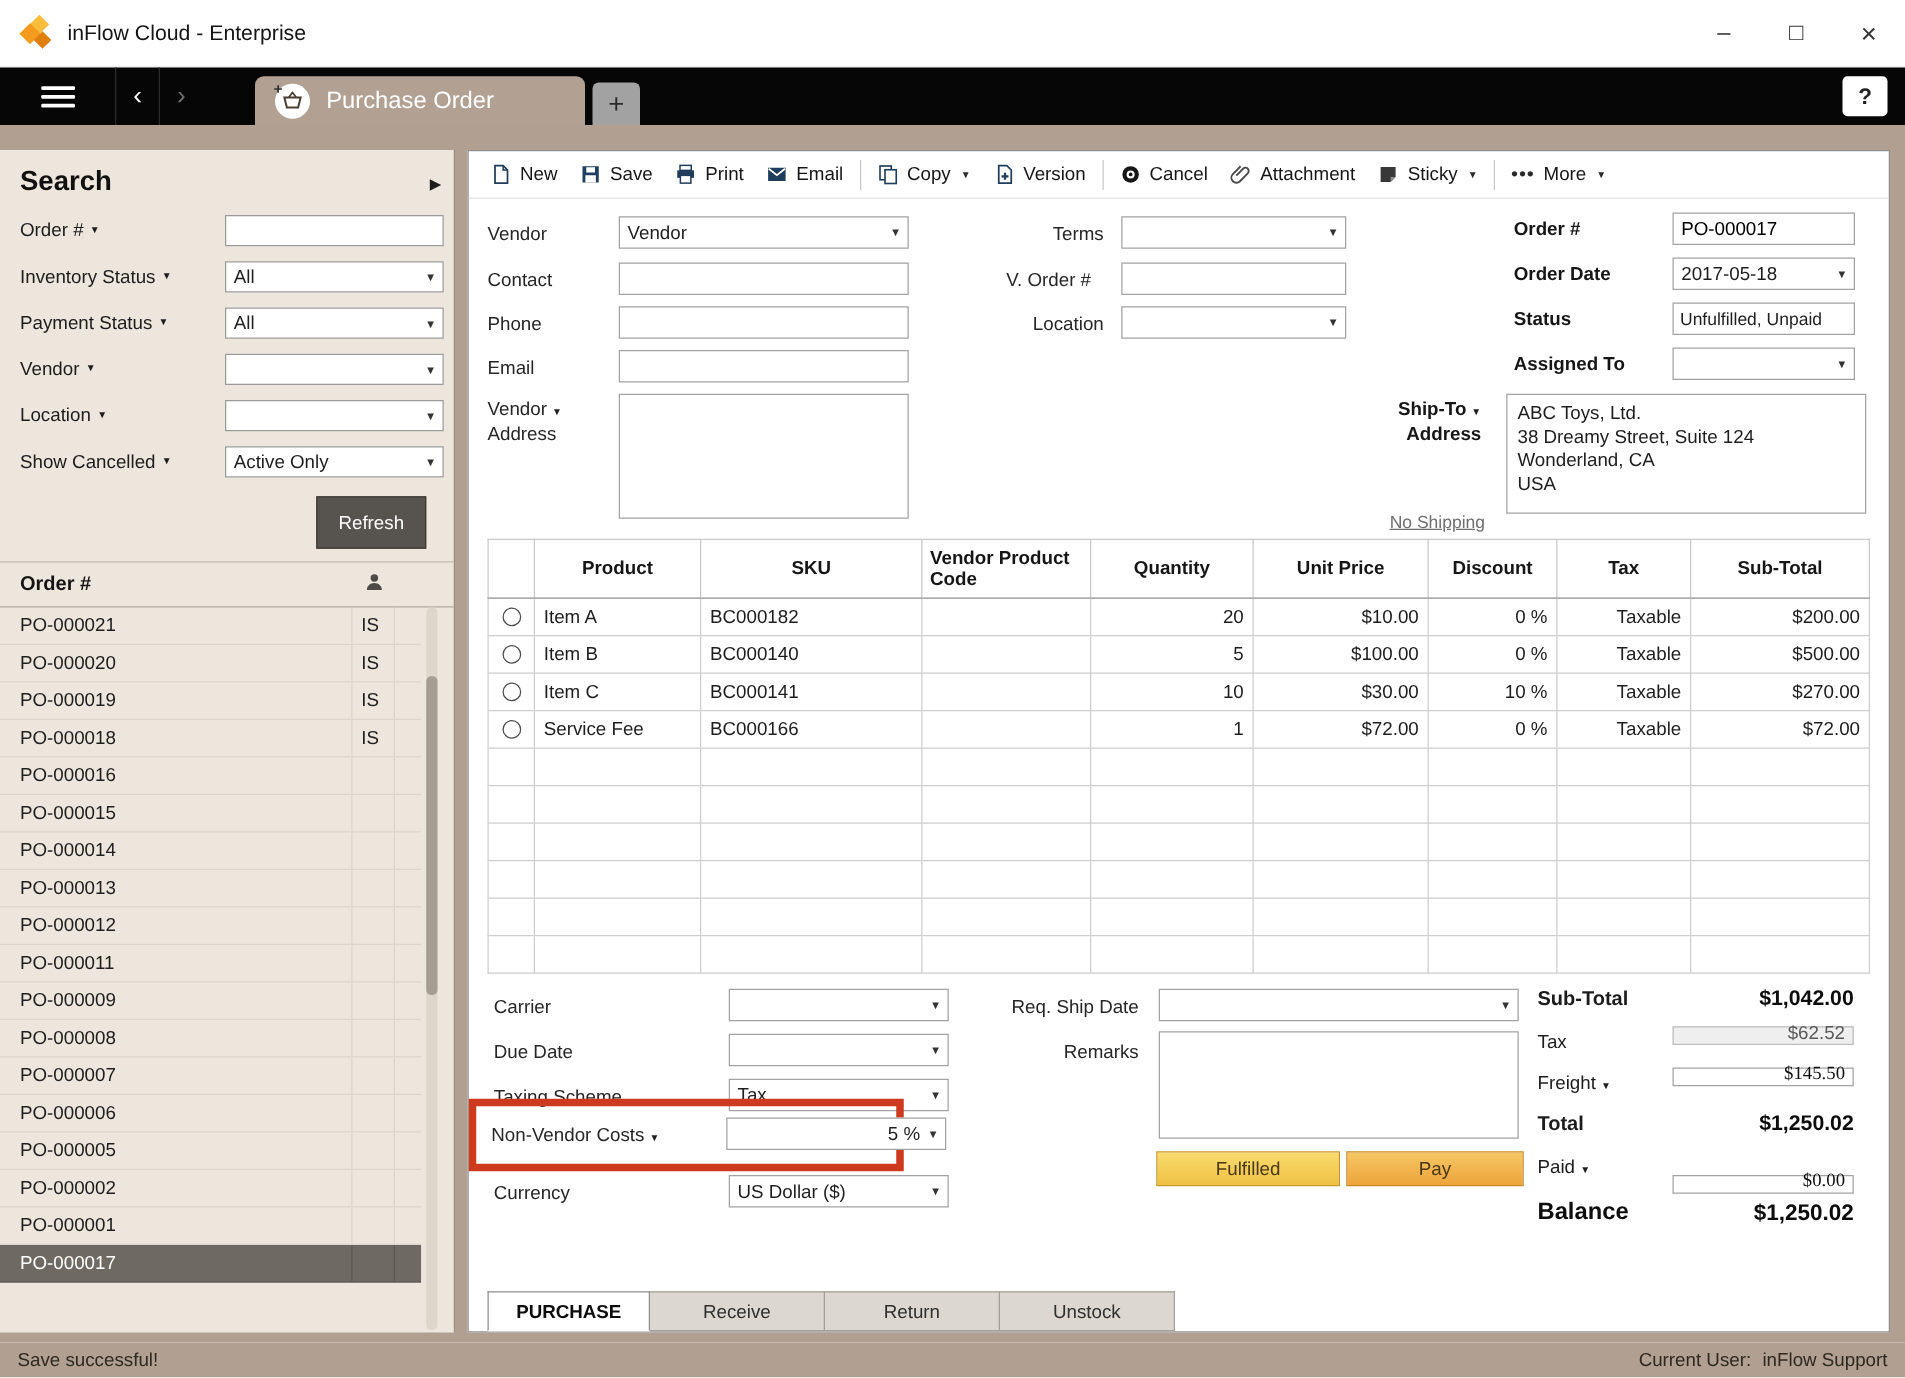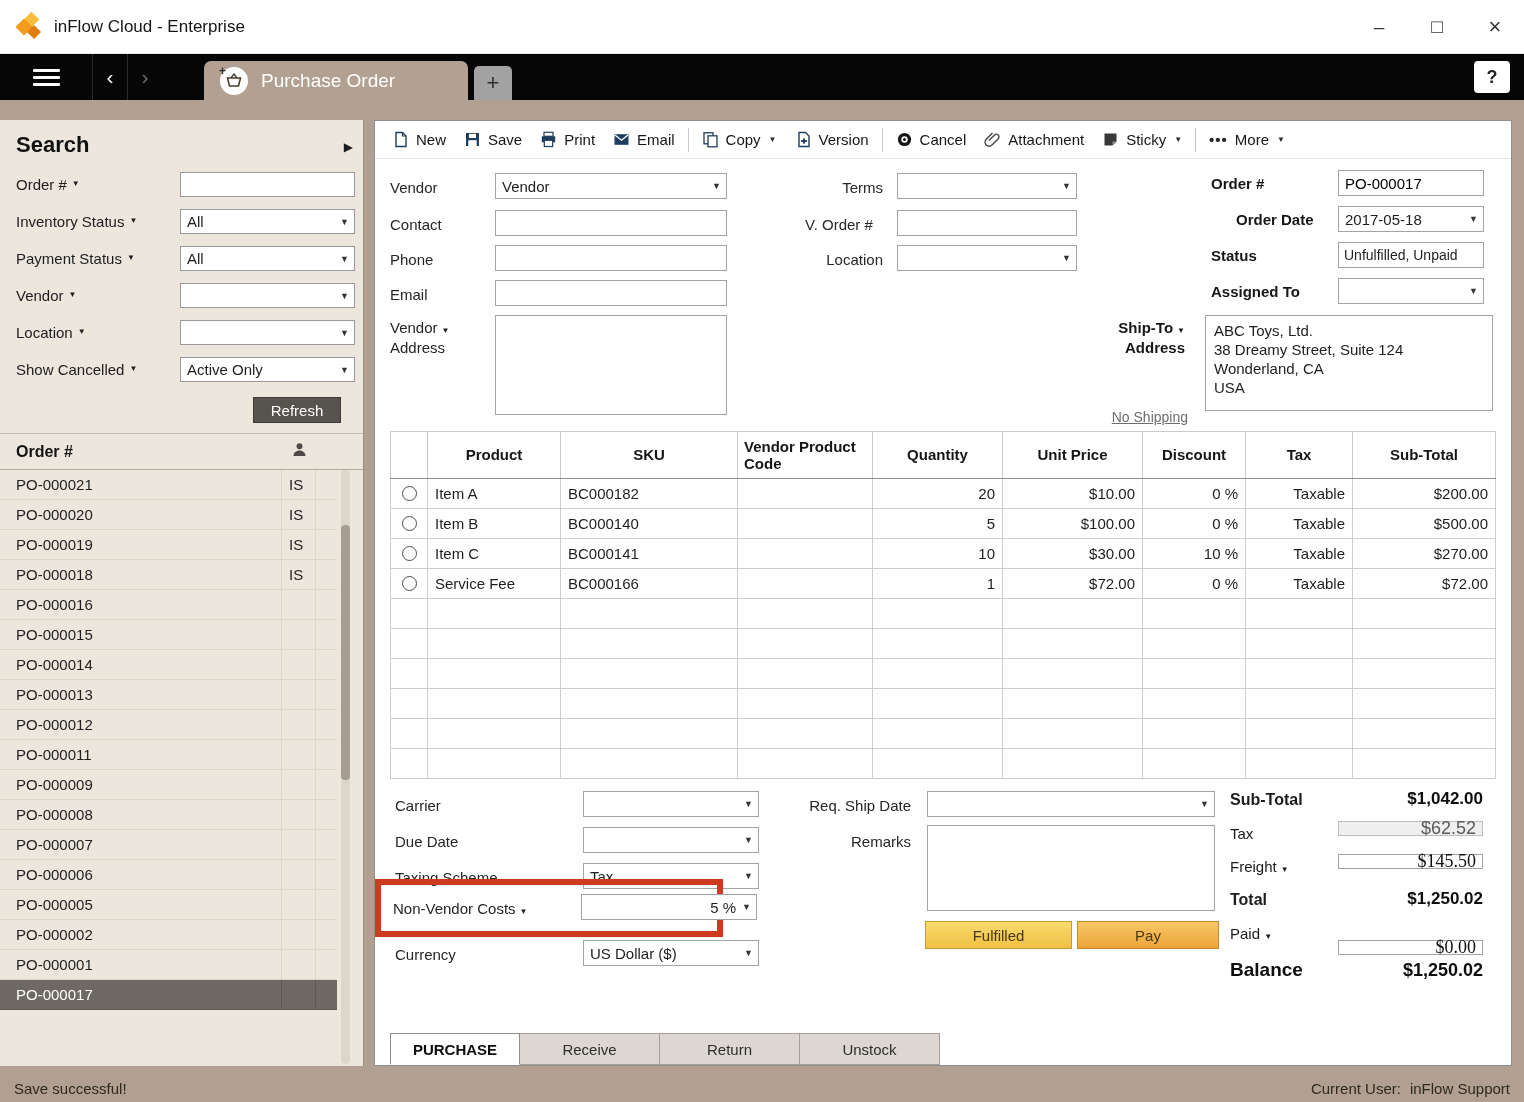--- a/index.html
+++ b/index.html
@@ -35,21 +35,21 @@
   .sidebar { width:372px; background:#ece6dd; border-right:1px solid #99907f; display:flex; flex-direction:column; position:relative; min-height:0; }
   .collapse-arrow { position:absolute; top:20px; right:10px; font-size:12px; color:#1d1d1d; }
   .search-title { font-size:22px; font-weight:bold; margin:12px 0 8px 16px; color:#101010; }
   .filter-row { display:flex; align-items:center; height:37px; padding:0 8px 0 16px; }
   .flabel { font-size:15px; color:#1d1d1d; display:flex; align-items:flex-start; gap:5px; }
   .tcaret { font-size:8px; color:#1d1d1d; margin-top:3px; }
   input.ftext { width:175px; height:25px; border:1px solid #9a9a9a; font:15px "Liberation Sans",sans-serif; padding:0 6px; background:#fff; margin-left:auto; }
   .fselect { width:175px; height:25px; border:1px solid #9a9a9a; background:#fff; display:flex; align-items:center; padding:0 5px 0 6px; margin-left:auto; font-size:15px; }
   .scaret { margin-left:auto; font-size:9px; color:#333; }
   .refresh-row { display:flex; justify-content:flex-end; padding:9px 22px 10px 0; }
-  .refresh-btn { width:88px; height:26px; background:#57534e; color:#fff; border:1px solid #3e3a36; font-size:15px; display:flex; align-items:center; justify-content:center; }
+  .refresh-btn { width:88px; height:42px; background:#57534e; color:#fff; border:1px solid #3e3a36; font-size:15px; display:flex; align-items:center; justify-content:center; }
   .sidebar-divider { height:1px; background:#c2bab0; }
   .list-header { display:flex; align-items:center; height:36px; padding:0 16px; font-weight:bold; font-size:16px; border-bottom:1px solid #b3aa9d; color:#141414; }
   .list-header .person-wrap { margin-left:auto; margin-right:40px; }
   .order-list-wrap { flex:1; position:relative; min-height:0; }
   .order-list { position:absolute; inset:0 26px 0 0; overflow:hidden; }
   .order-row { display:flex; height:30px; align-items:center; padding-left:16px; border-bottom:1px solid #dcd5c9; font-size:15px; color:#1f1f1f; }
   .order-row .order-id { flex:1; }
   .order-row .order-tag { width:34px; align-self:stretch; display:flex; align-items:center; border-left:1px solid #dcd5c9; padding-left:7px; }
   .order-row .order-sp { width:22px; align-self:stretch; border-left:1px solid #dcd5c9; }
   .order-row.selected { background:#6e6962; color:#fff; border-bottom-color:#5d5952; }
@@ -91,21 +91,21 @@
   
   .bottom { position:relative; height:222px; flex:0 0 auto; }
   .redbox { position:absolute; left:0px; top:100px; width:348px; height:58px; border:6px solid #ce3a1d;text-align:center; }
   .redbox .fl { top:15px; left:12px; }
   .redbox .sel { left:200px; top:9px; width:176px; }
   .gold-btn { position:absolute; height:28px; display:flex; align-items:center; justify-content:center; font-size:15px; color:#4a3714; border:1px solid #c79a2e; background:linear-gradient(#f9dc6e,#efc043); }
   .gold-btn.pay { background:linear-gradient(#f6c765,#eda43a); border-color:#c88a28; }
   .tot-label { position:absolute; font-size:15px; color:#1c1c1c; }
   .tot-label.b { font-weight:bold; font-size:16px; }
   .tot-val { position:absolute; left:930px; width:178px; text-align:right; font-weight:bold; font-size:17px; color:#0d0d0d; }
-  .tot-box { position:absolute; left:963px; width:145px; height:15px; border:1px solid #bdbdbd; display:flex; align-items:center; justify-content:flex-end; padding:0 6px; font-size:18px; }
+  .tot-box { position:absolute; left:963px; width:145px; height:15px; border:1px solid #bdbdbd; display:flex; align-items:flex-end; justify-content:flex-end; padding:0 6px; font-size:15px; }
   .tot-box.gray { background:#efefef; color:#5a5a5a; }
   .tot-box.white { background:#fff; border-color:#a3a3a3; color:#101010;font-family:Liberation Serif, serif; }
   .balance-label { position:absolute; font-size:19px; font-weight:bold; color:#0d0d0d; }
   .balance-val { position:absolute; left:920px; width:188px; text-align:right; font-weight:bold; font-size:18px; color:#0d0d0d; }
 
   
   .btabs { display:flex; margin:auto 0 0 15px; height:34px; align-items:flex-end; flex:0 0 auto; }
   .btab { width:140px; height:32px; display:flex; align-items:center; justify-content:center; font-size:15px; color:#2e2e2e; background:#dcd8d1; border:1px solid #a49f97; border-left:none; }
   .btab.first { border-left:1px solid #a49f97; }
   .btab.active { width:130px; background:#fff; border:1px solid #8f8f8f; border-bottom:1px solid #fff; font-weight:bold; color:#0d0d0d; }
@@ -466,21 +466,21 @@
 
         <span class="fl" style="left:430px;top:92px;width:78px;text-align:right;">Location</span>
         <div class="sel" style="left:522px;top:86px;width:180px;">
             <span></span>
             <span class="scaret">▼</span>
           </div>
 
         <span class="fl b" style="left:836px;top:16px;">Order #</span>
         <input class="tinput" style="left: 963px; top: 11px; width: 146px;" value="PO-000017">
 
-        <span class="fl b" style="left:836px;top:52px;margin-left:25px;">Order Date</span>
+        <span class="fl b" style="left:836px;top:52px;">Order Date</span>
         <div class="sel" style="left:963px;top:47px;width:146px;">
             <span>2017-05-18</span>
             <span class="scaret">▼</span>
           </div>
 
         <span class="fl b" style="left:836px;top:88px;">Status</span>
         <div class="ro-box" style="left:963px;top:83px;width:146px;">
             <span>Unfulfilled, Unpaid</span>
           </div>
 

